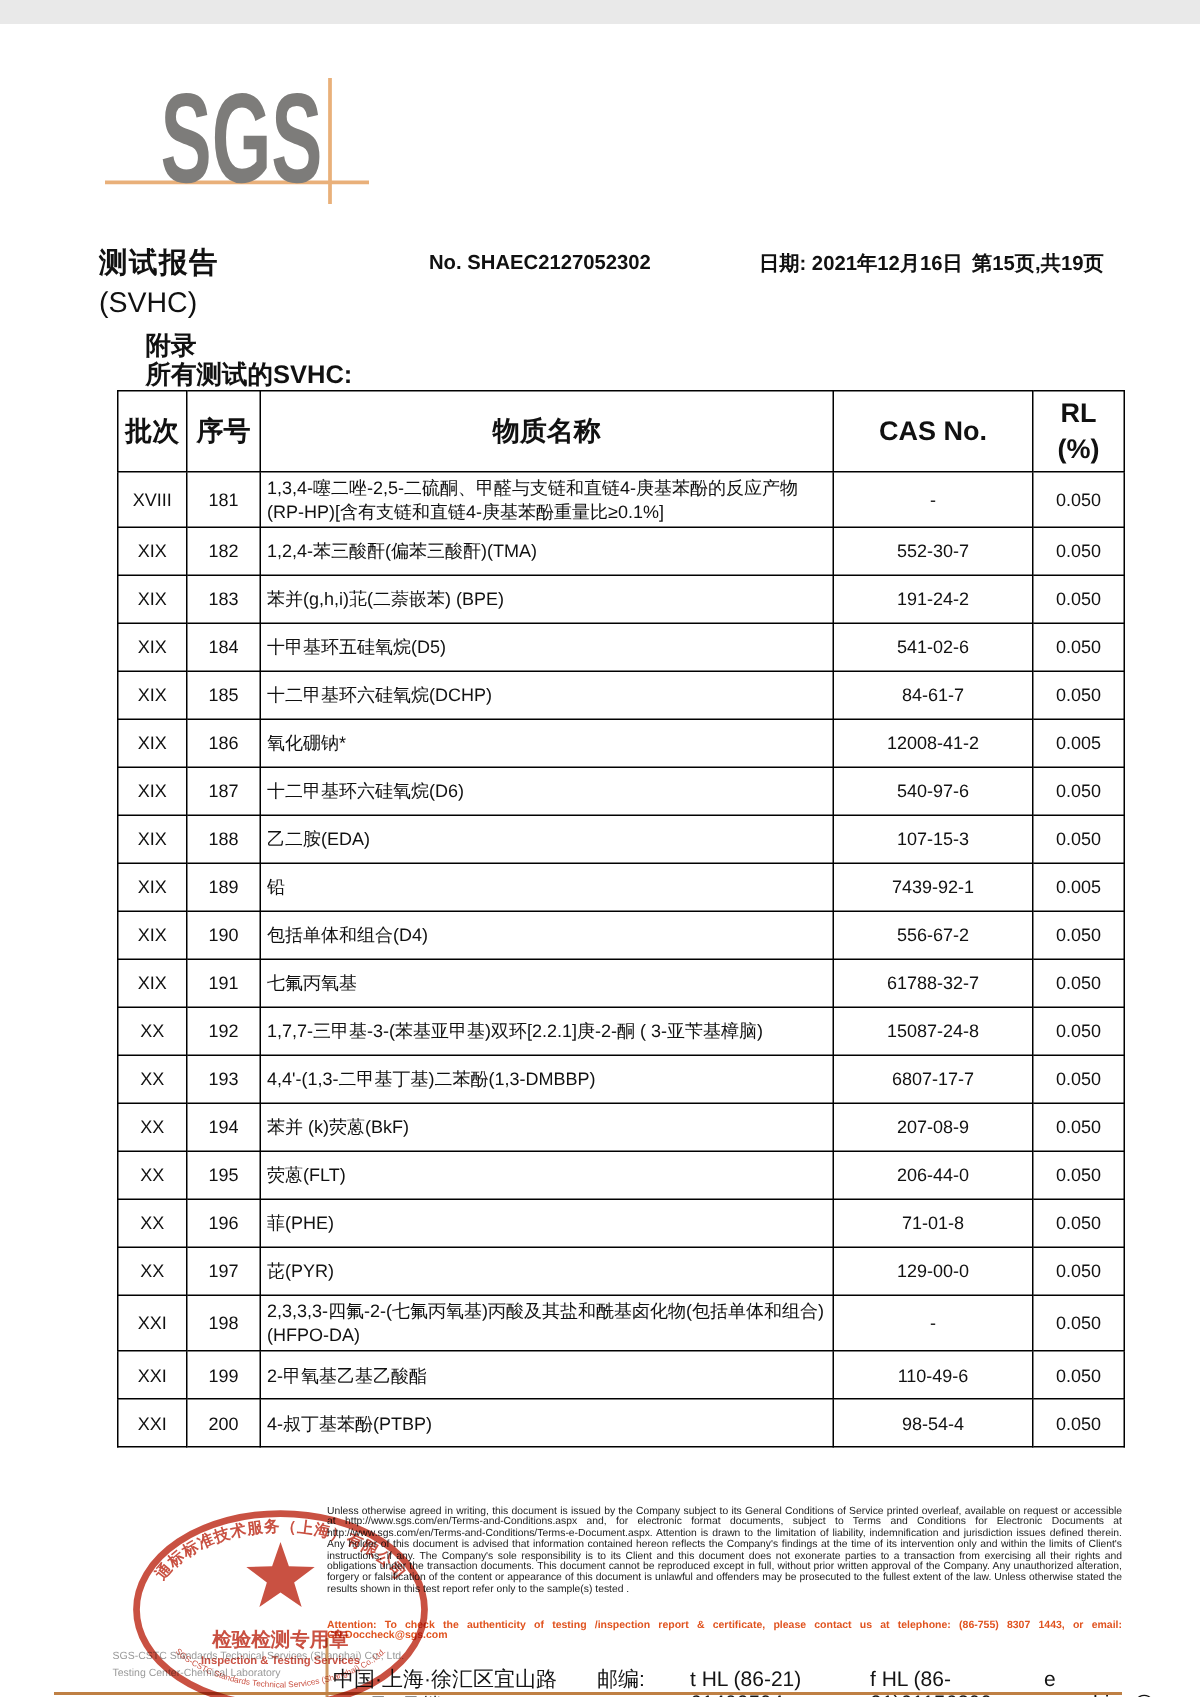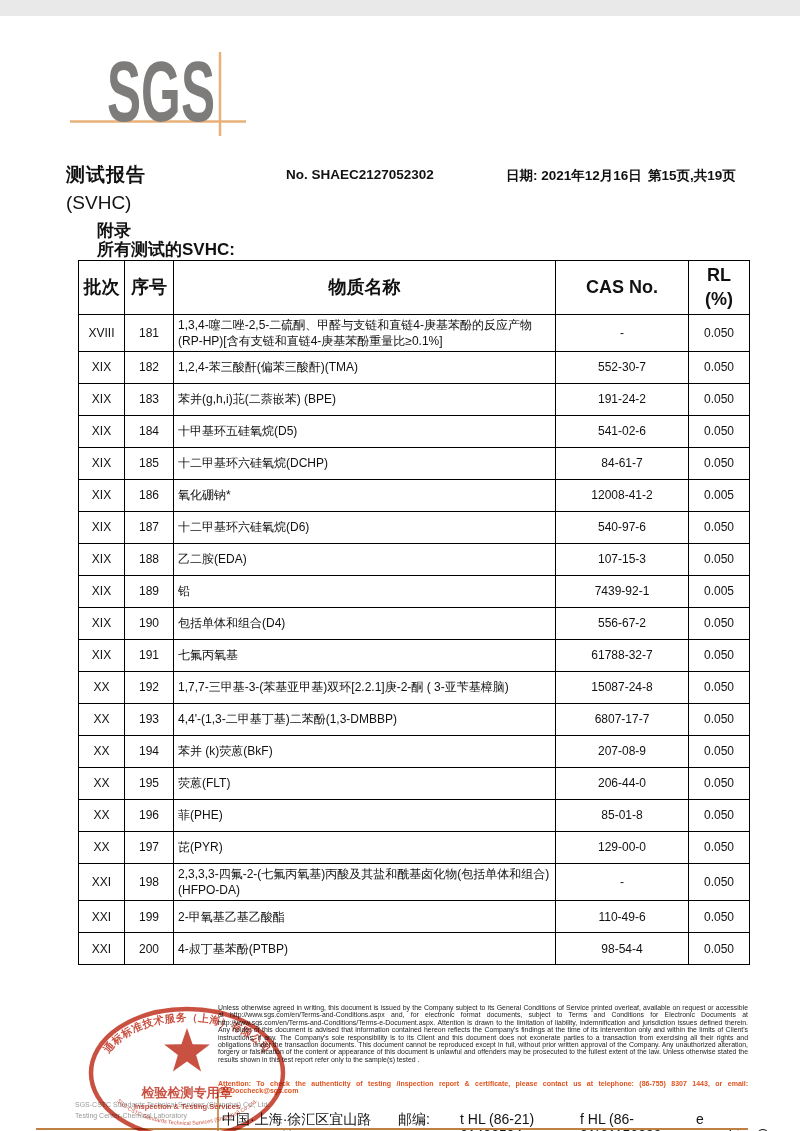--- a/index.html
+++ b/index.html
@@ -187,21 +187,21 @@
       <td class="c">195</td>
       <td class="name">荧蒽(FLT)</td>
       <td class="c">206-44-0</td>
       <td class="c">0.050</td>
     </tr>
 
     <tr>
       <td class="c">XX</td>
       <td class="c">196</td>
       <td class="name">菲(PHE)</td>
-      <td class="c">85-01-8</td>
+      <td class="c">71-01-8</td>
       <td class="c">0.050</td>
     </tr>
 
     <tr>
       <td class="c">XX</td>
       <td class="c">197</td>
       <td class="name">芘(PYR)</td>
       <td class="c">129-00-0</td>
       <td class="c">0.050</td>
     </tr>

